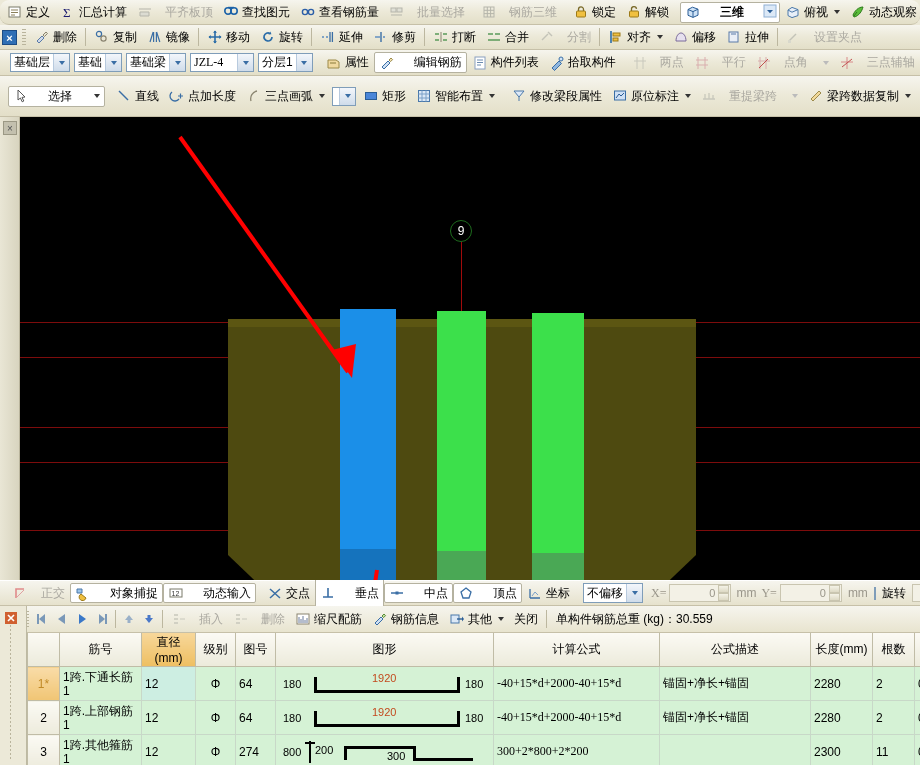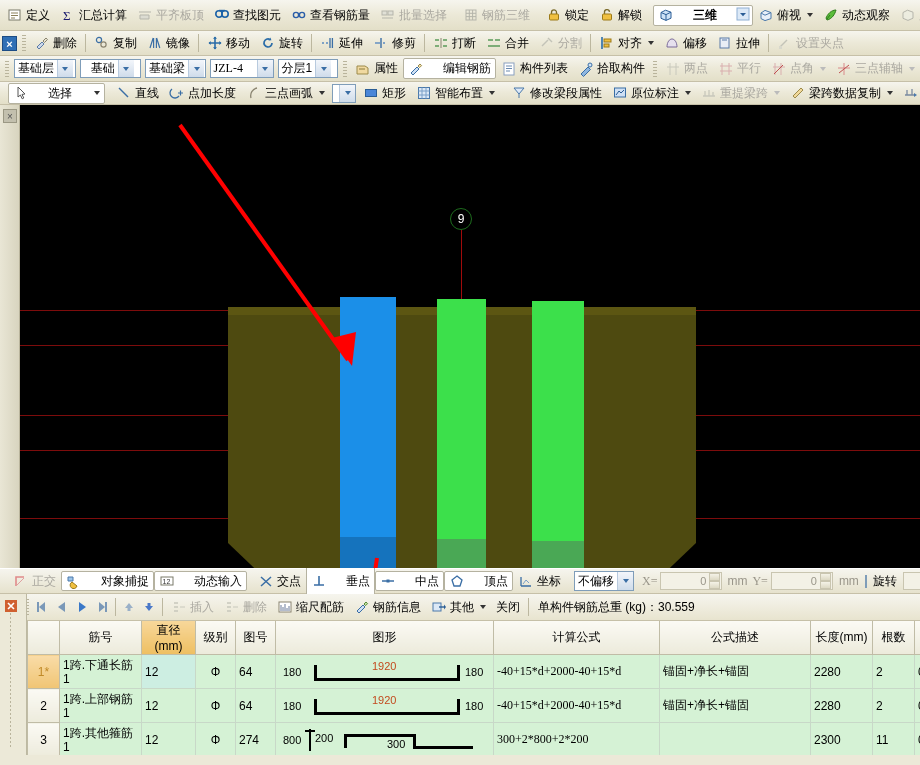--- a/index.html
+++ b/index.html
@@ -22,21 +22,21 @@
     height: 25px; padding-left: 2px;
     white-space: nowrap;
   }
   .tbitem {
     display:flex; align-items:center; gap:3px;
     height: 21px; padding: 0 4px;
     color:#000; font-size:12px; line-height:21px;
     border:1px solid transparent; border-radius:2px;
     cursor:default;
   }
-  .tbitem.dis { color:#aaa8a0; }
+  .tbitem.dis { color:#aaa8a0;gap:12px; }
   .tbitem.sel { border:1px solid #b5b2a0; background:#fff;gap:19px; }
   .tbitem .lbl { font-family:"Liberation Sans",sans-serif; }
   .sep { width:1px; height:18px; background:#bcb79f; margin:0 3px; }
   .grip { width:4px; height:18px; margin:0 3px;
     background-image: radial-gradient(#b9b49c 40%, transparent 45%);
     background-size: 2px 3px; }
   .caret { width:0;height:0;border-left:3px solid transparent;border-right:3px solid transparent;
     border-top:4px solid #333; margin-left:3px; }
   .tbitem.dis .caret { border-top-color:#bbb; }
 
@@ -156,21 +156,21 @@
     position:absolute;left:9px;top:6px;width:4px;bottom:6px;
     background-image:radial-gradient(#b9b49c 40%, transparent 45%);
     background-size:3px 4px;
   }
 </style>
 </head>
 <body>
 
 <div id="app">
 
-  <div class="tbrow" style="height:31px;">
+  <div class="tbrow" style="height:25px;border-radius:9px;">
     <div class="tbitem">
       <span class="ico">
           <svg width="16" height="16" viewBox="0 0 16 16">
             <rect x="2" y="3" width="11" height="10" fill="#fff" stroke="#7a7a6a"></rect>
             <path d="M4 6h7M4 8.5h7M4 11h4" stroke="#8a7f5a" stroke-width="1"></path>
           </svg>
         </span>
       <span class="lbl">定义</span>
     </div>
     <div class="tbitem">
@@ -534,21 +534,21 @@
           <svg width="16" height="16" viewBox="0 0 16 16">
             <path d="M8 2v12M2 7h12" stroke="#d98a8a"></path>
             <path d="M3 12l10-8" stroke="#c05050"></path>
           </svg>
         </span>
       <span class="lbl">三点辅轴</span>
       <span class="caret"></span>
     </div>
   </div>
 
-  <div class="tbrow" style="height:23px;">
+  <div class="tbrow" style="height:41px;">
     <div class="grip"></div>
     <div class="tbitem sel">
       <span class="ico">
           <svg width="16" height="16" viewBox="0 0 16 16">
             <path d="M5 2l7 7-3 .4 1.8 3.6-1.6.8L7.4 10 5 12z" fill="#fff" stroke="#555"></path>
           </svg>
         </span>
       <span class="lbl">选择</span>
       <span class="caret"></span>
     </div>

